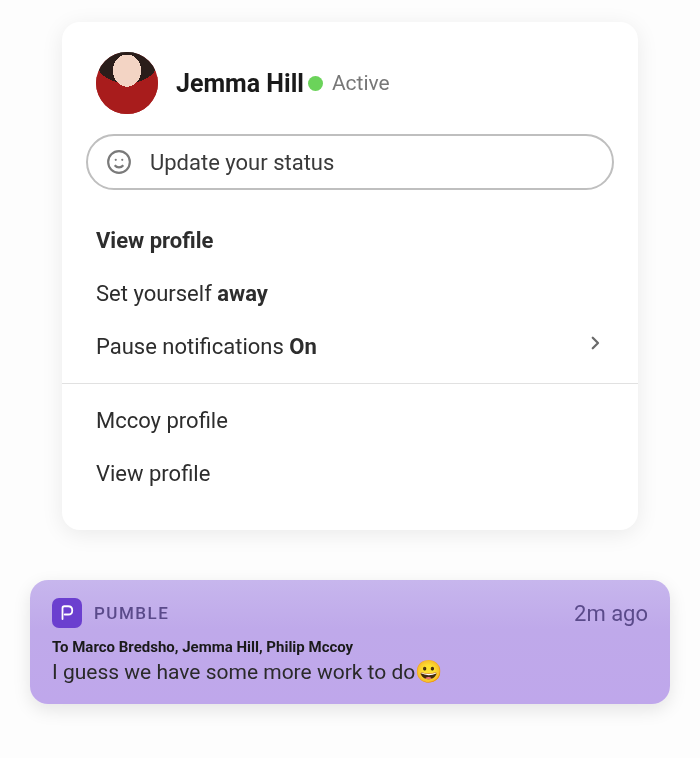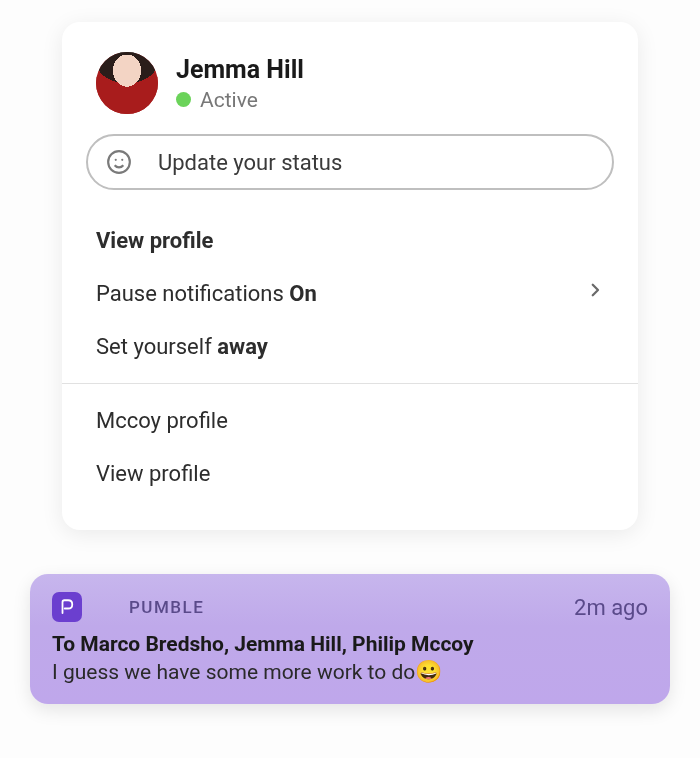--- a/index.html
+++ b/index.html
@@ -40,21 +40,21 @@
     content:"";
     position:absolute;
     inset:0;
     background:
       radial-gradient(ellipse 14px 16px at 50% 30%, #f3d4c4 0 100%, transparent 0) ,
       radial-gradient(ellipse 30px 20px at 50% 18%, #2a1d1a 0 100%, transparent 0),
       radial-gradient(ellipse 42px 34px at 50% 78%, #a81c1c 0 100%, transparent 0);
   }
   .profile-info {
     display: flex;
-    flex-direction: column;
+    flex-direction: row;
     gap: 4px;
   }
   .profile-name {
     font-size: 25px;
     font-weight: 700;
     color: #1a1a1a;
   }
   .presence-row {
     display: flex;
     align-items: center;
@@ -70,21 +70,21 @@
     font-size: 21px;
     color: #777;
   }
   .status-pill {
     margin: 0 24px 24px 24px;
     height: 56px;
     border: 2px solid #bfbfbf;
     border-radius: 28px;
     display: flex;
     align-items: center;
-    gap: 26px;
+    gap: 18px;
     padding: 0 18px;
     cursor: pointer;
   }
   .status-pill .smiley {
     width: 26px;
     height: 26px;
     color: #7a7a7a;
     flex: none;
   }
   .status-pill .placeholder {
@@ -146,28 +146,27 @@
     display: flex;
     align-items: center;
     justify-content: center;
   }
   .app-icon svg { width: 18px; height: 18px; }
   .app-name {
     font-size: 17px;
     letter-spacing: 1.5px;
     color: #5a4a8a;
     font-weight: 500;
-    margin-left: 35px;
   }
   .notif-time {
     font-size: 22px;
     color: #5a4a8a;
   }
   .notif-title {
-    font-size: 21px;
+    font-size: 15px;
     font-weight: 700;
     color: #1a1a1a;
     margin-bottom: 4px;
   }
   .notif-body {
     font-size: 21px;
     color: #2a2a2a;
     display: flex;
     align-items: center;
   }
@@ -200,27 +199,27 @@
       <path d="M8 15c1 1.2 2.5 2 4 2s3-0.8 4-2"></path>
     </svg>
     <span class="placeholder">Update your status</span>
   </div>
 
   <div class="menu-list">
     <div class="menu-item">
       <span class="label"><b>View profile</b></span>
     </div>
     <div class="menu-item">
+      <span class="label"><span>Set yourself </span><b>away</b></span>
+    </div>
+    <div class="menu-item">
       <span class="label"><span>Pause notifications </span><b>On</b></span>
       <svg class="chevron" viewBox="0 0 24 24" fill="none" stroke="currentColor" stroke-width="3" stroke-linecap="round" stroke-linejoin="round">
         <polyline points="9 5 16 12 9 19"></polyline>
       </svg>
-    </div>
-    <div class="menu-item">
-      <span class="label"><span>Set yourself </span><b>away</b></span>
     </div>
 
     <div class="divider"></div>
 
     <div class="menu-item">
       <span class="label">Mccoy profile</span>
     </div>
     <div class="menu-item">
       <span class="label">View profile</span>
     </div>

